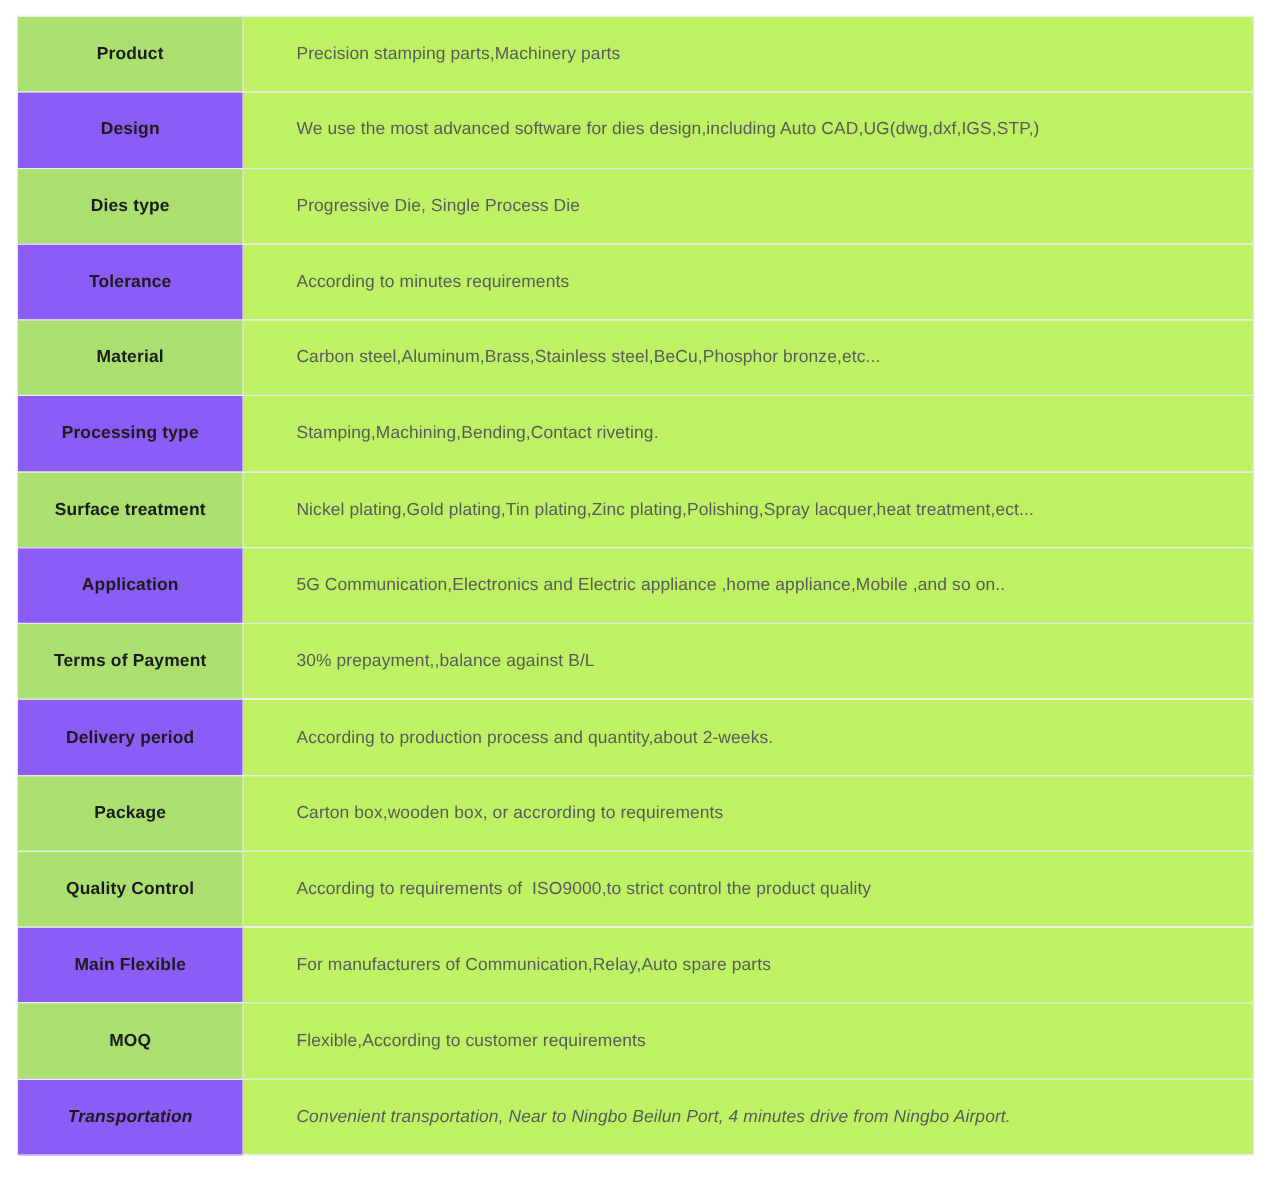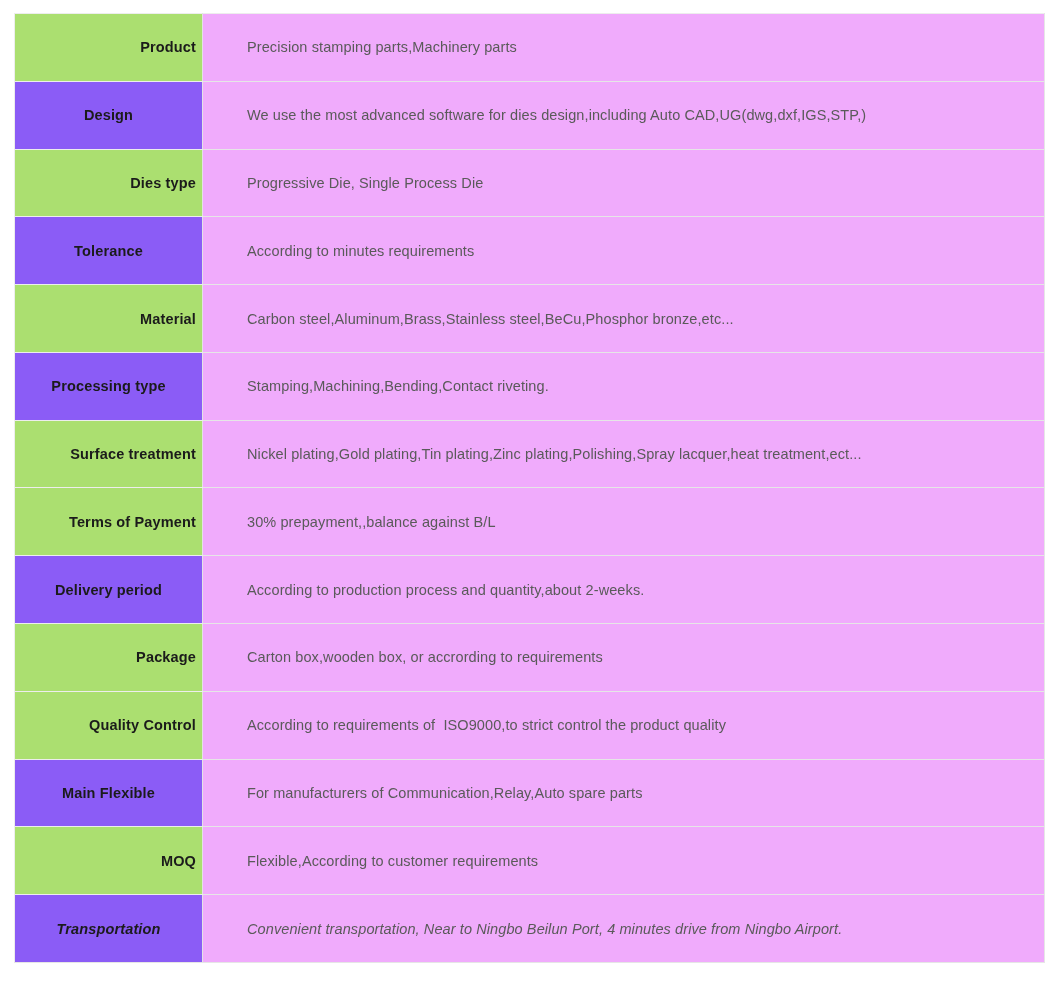--- a/index.html
+++ b/index.html
@@ -38,27 +38,26 @@
     font-weight: bold;
     color: #1b1b1b;
     letter-spacing: 0.15px;
     padding: 0 6px;
     box-sizing: border-box;
     border-right: 1px solid #e3e3e3;
     border-bottom: 1px solid #ededed;
   }
   td.spec-label.green {
     background: #abdf70;
-    text-align: right;
   }
   td.spec-label.cream {
     background: #8b5cf6;
   }
   td.spec-value {
-    background: #f0abfc;
+    background: #bef264;
     vertical-align: middle;
     text-align: left;
     font-size: 14.5px;
     font-weight: normal;
     color: #5a5a5a;
     padding-left: 44px;
     padding-right: 14px;
     letter-spacing: 0.1px;
     border-bottom: 1px solid #e6e6e6;
     border-right: 1px solid #e6e6e6;
@@ -100,20 +99,24 @@
         </tr>
         <tr>
           <td class="spec-label cream">Processing type</td>
           <td class="spec-value">Stamping,Machining,Bending,Contact riveting.</td>
         </tr>
         <tr>
           <td class="spec-label green">Surface treatment</td>
           <td class="spec-value">Nickel plating,Gold plating,Tin plating,Zinc plating,Polishing,Spray lacquer,heat treatment,ect...</td>
         </tr>
         <tr>
+          <td class="spec-label cream">Application</td>
+          <td class="spec-value">5G Communication,Electronics and Electric appliance ,home appliance,Mobile ,and so on..</td>
+        </tr>
+        <tr>
           <td class="spec-label green">Terms of Payment</td>
           <td class="spec-value">30% prepayment,,balance against B/L</td>
         </tr>
         <tr>
           <td class="spec-label cream">Delivery period</td>
           <td class="spec-value">According to production process and quantity,about 2-weeks.</td>
         </tr>
         <tr>
           <td class="spec-label green">Package</td>
           <td class="spec-value">Carton box,wooden box, or accrording to requirements</td>

